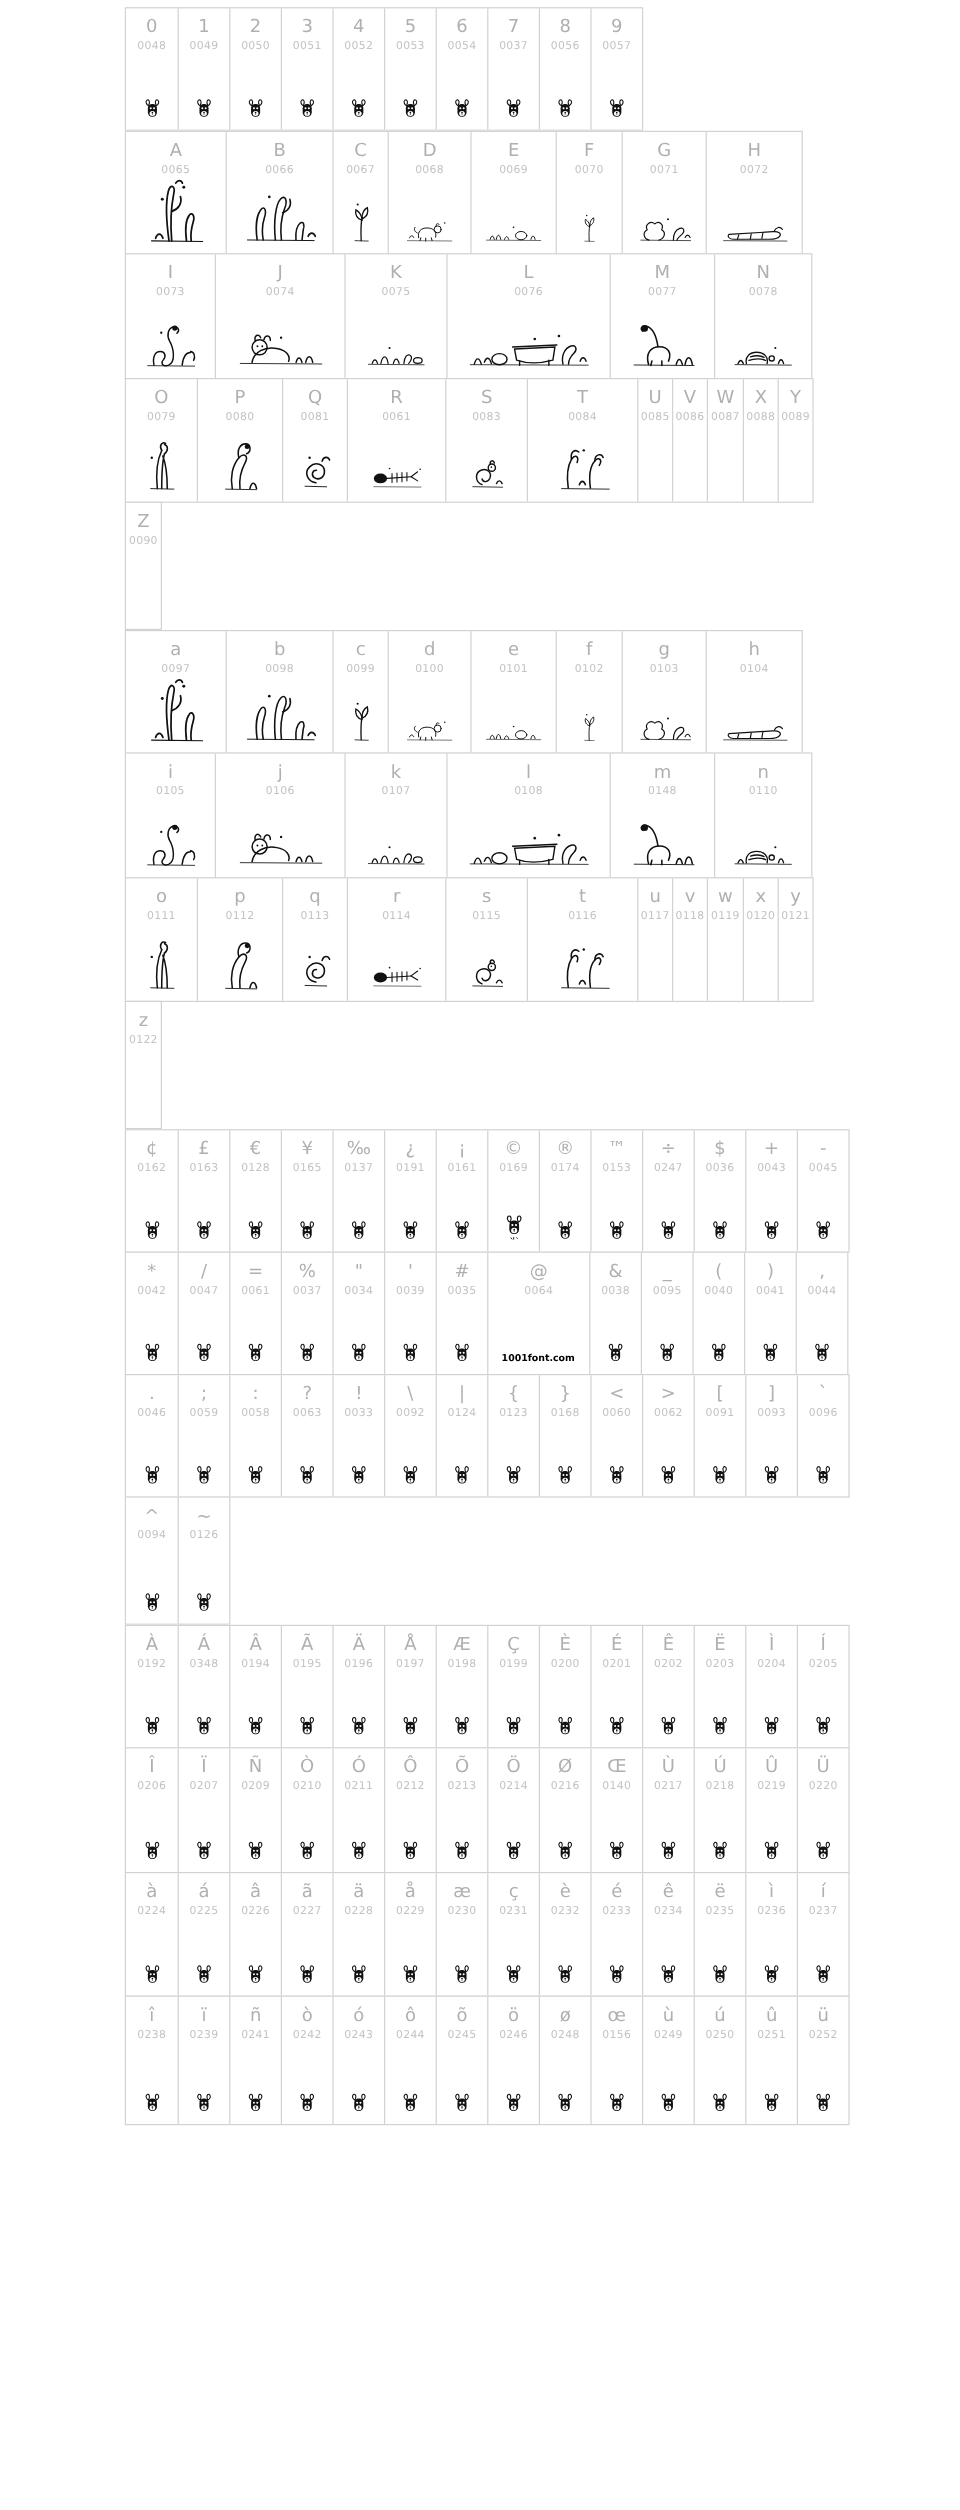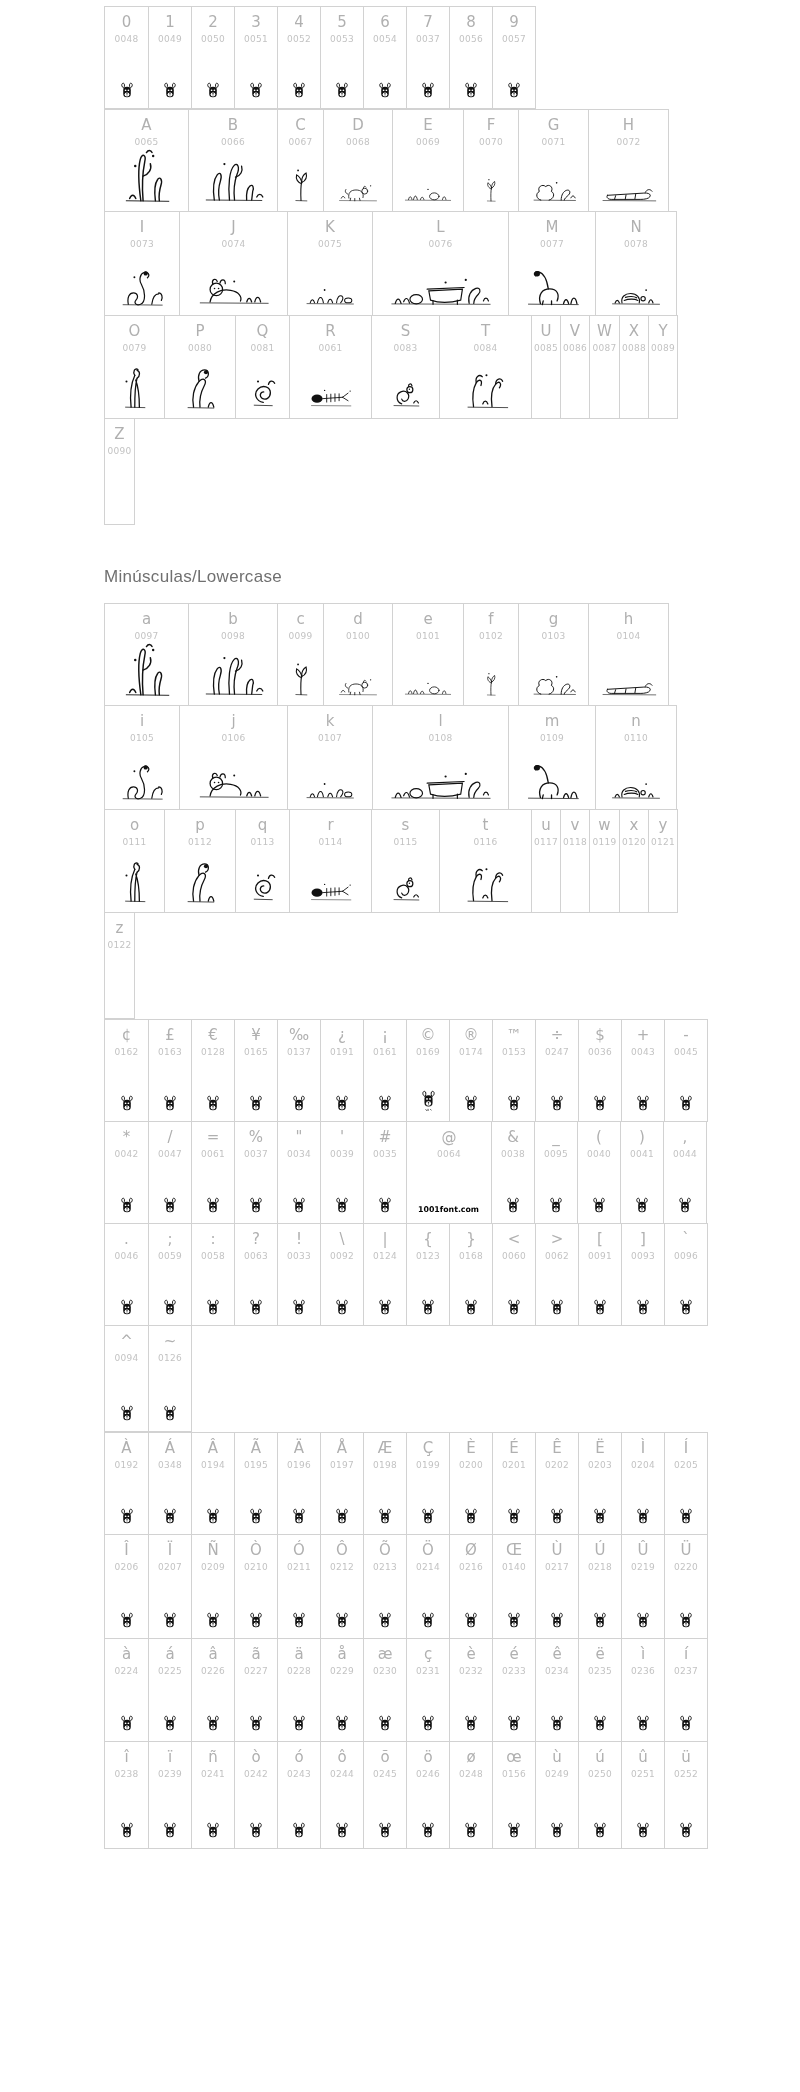--- a/index.html
+++ b/index.html
@@ -561,21 +561,20 @@
         <div class="char-row" style="height: 105px;">
           <div class="cell" style="width: 29px;">
             <div class="cell-char">Z</div>
             <div class="cell-code">0090</div>
             <div class="cell-glyph"></div>
           </div>
         </div>
       </div>
   </section>
   <section class="charmap-section">
-    <h2 class="section-title">Minúsculas/Lowercase</h2>
     <div class="char-grid">
         <div class="char-row" style="height: 101px;">
           <div class="cell" style="width: 83px;">
             <div class="cell-char">a</div>
             <div class="cell-code">0097</div>
             <div class="cell-glyph">
               <svg class="glyph" width="52" height="56">
                 <use href="#g-cactus-tall" width="52" height="56"></use>
               </svg>
             </div>
@@ -676,21 +675,21 @@
             <div class="cell-char">l</div>
             <div class="cell-code">0108</div>
             <div class="cell-glyph">
               <svg class="glyph" width="108" height="42">
                 <use href="#g-wide" width="108" height="42"></use>
               </svg>
             </div>
           </div>
           <div class="cell" style="width: 87px;">
             <div class="cell-char">m</div>
-            <div class="cell-code">0109</div>
+            <div class="cell-code">0148</div>
             <div class="cell-glyph">
               <svg class="glyph" width="60" height="44">
                 <use href="#g-neck" width="60" height="44"></use>
               </svg>
             </div>
           </div>
           <div class="cell" style="width: 81px;">
             <div class="cell-char">n</div>
             <div class="cell-code">0110</div>
             <div class="cell-glyph">

